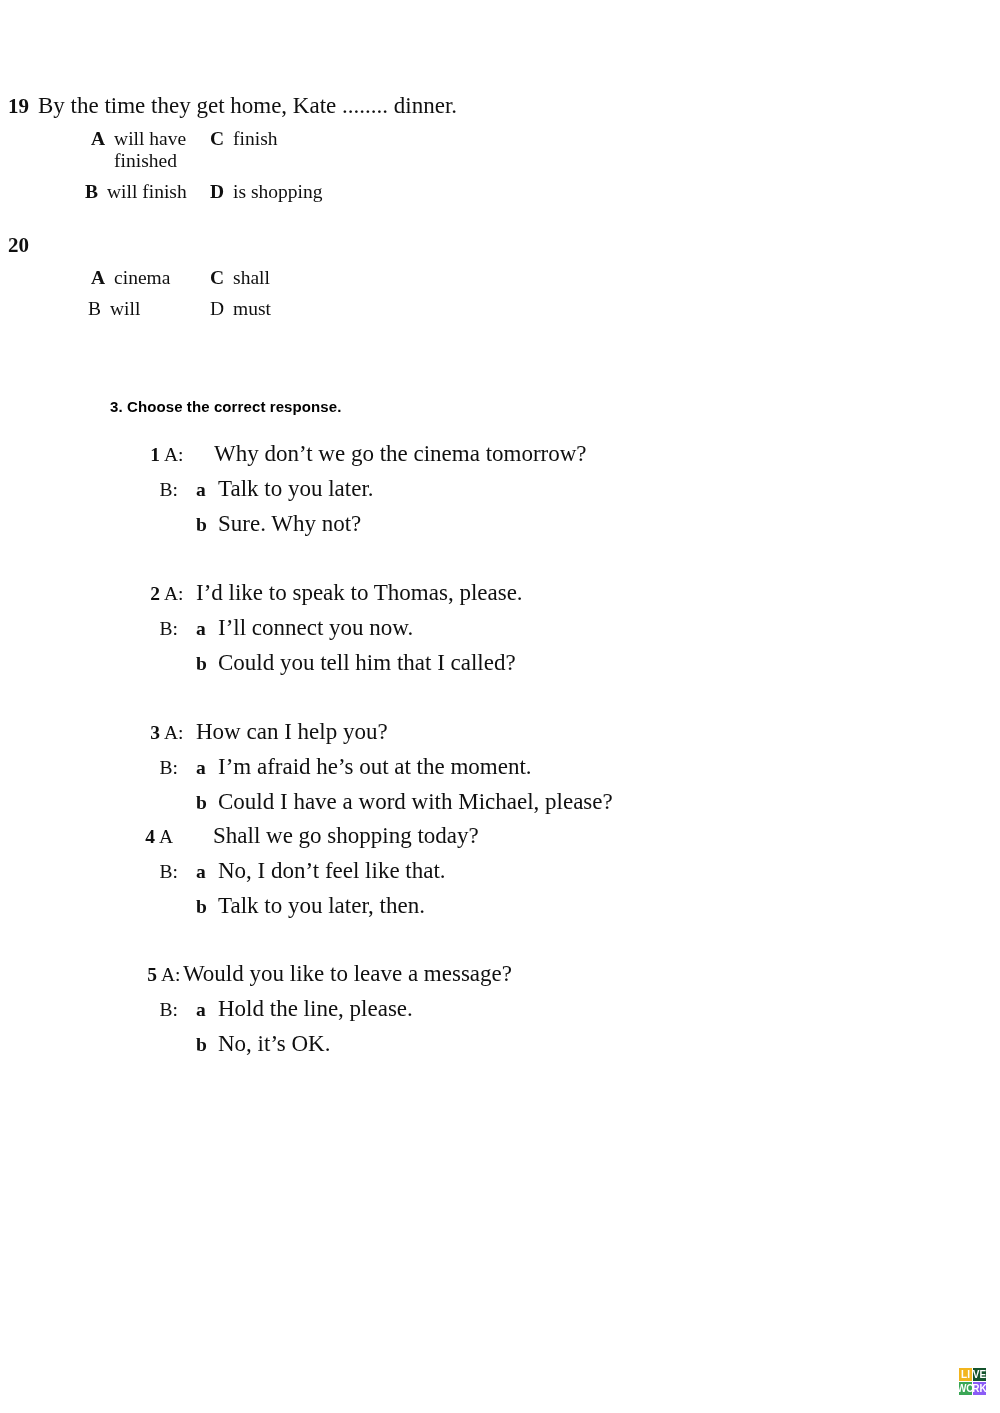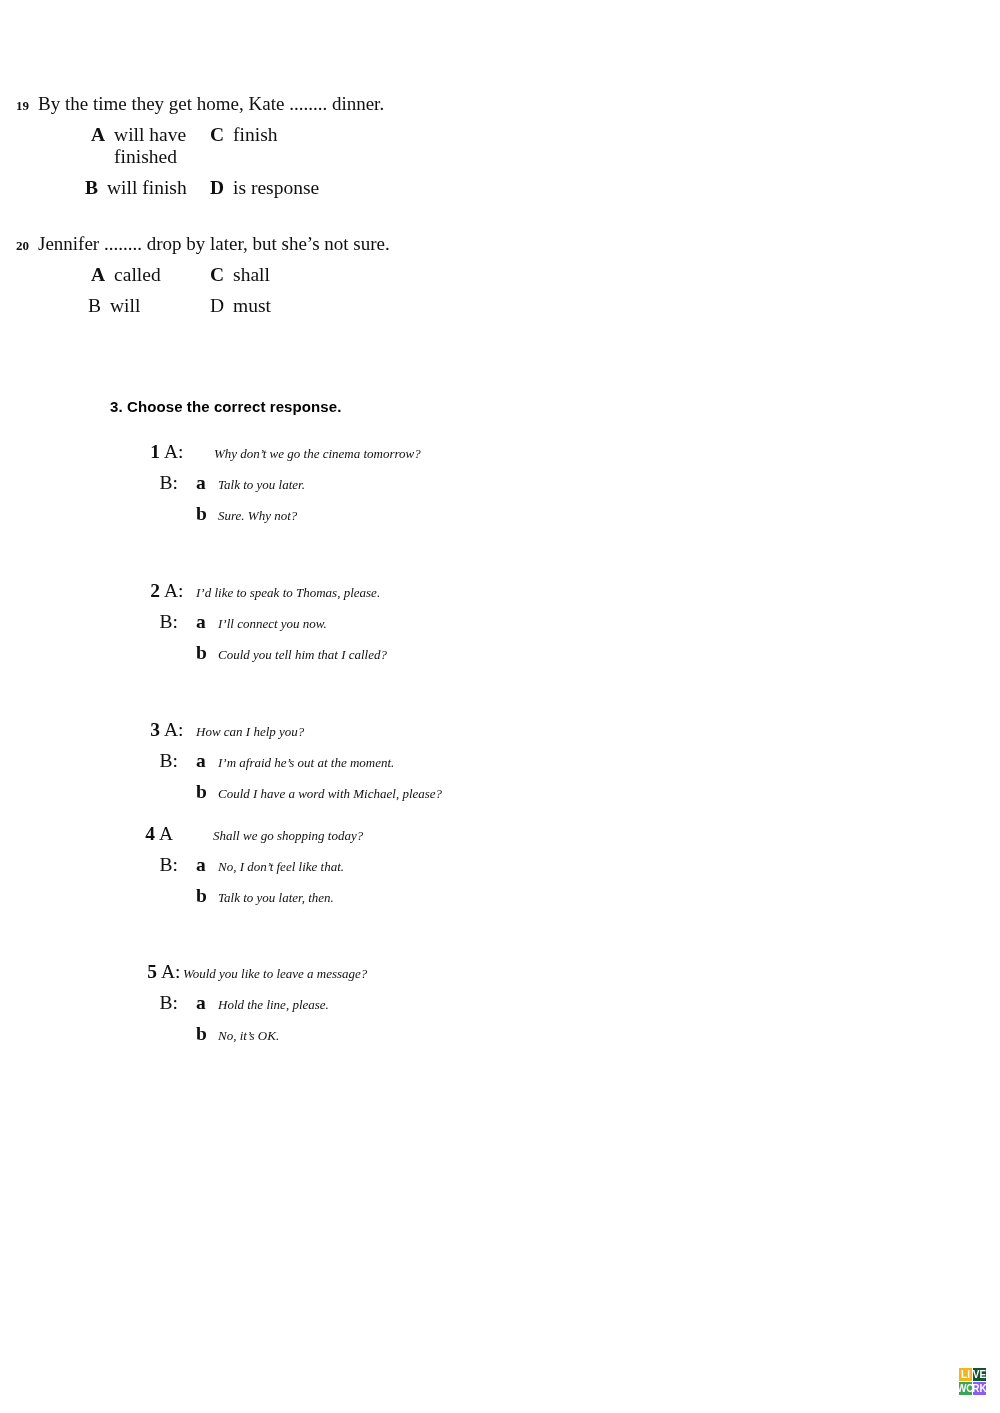--- a/index.html
+++ b/index.html
@@ -29,26 +29,26 @@
     width: 1000px;
   }
   .mcq-row {
     display: flex;
     align-items: baseline;
   }
   .mcq-num {
     width: 38px;
     text-align: right;
     font-weight: bold;
-    font-size: 13px;
+    font-size: 21px;
     padding-right: 9px;
     box-sizing: border-box;
   }
   .mcq-stem {
-    font-size: 19px;
+    font-size: 23px;
   }
   .mcq-options {
     display: flex;
     margin-top: 9px;
   }
   .opt {
     display: flex;
     align-items: baseline;
     font-size: 19.5px;
   }
@@ -102,22 +102,21 @@
     text-align: right;
     padding-right: 18px;
     font-weight: normal;
   }
   .d-opt-letter {
     font-weight: bold;
     width: 22px;
     display: inline-block;
   }
   .d-text {
-    font-size: 13px;
-    font-style: italic;
+    font-size: 23px;
   }
   .d-a-row { margin-bottom: 0; }
   .d-b-row { margin-top: 9px; }
   .d-b2-row { margin-top: 9px; }
 
   
   .footer-logo {
     position: absolute;
     right: 8px;
     bottom: 18px;
@@ -173,34 +172,33 @@
         <span>finish</span>
       </div>
     </div>
     <div class="mcq-options">
       <div class="opt opt-col-1" style="padding-left:85px;">
         <span class="opt-letter">B</span>
         <span>will finish</span>
       </div>
       <div class="opt opt-col-2">
         <span class="opt-letter">D</span>
-        <span>is response</span>
+        <span>is shopping</span>
       </div>
     </div>
   </div>
 
   <div class="mcq" style="top:233px;">
     <div class="mcq-row">
       <div class="mcq-num">20</div>
-      <div class="mcq-stem">Jennifer ........ drop by later, but she’s not sure.</div>
     </div>
     <div class="mcq-options">
       <div class="opt opt-col-1">
         <span class="opt-letter">A</span>
-        <span>called</span>
+        <span>cinema</span>
       </div>
       <div class="opt opt-col-2">
         <span class="opt-letter">C</span>
         <span>shall</span>
       </div>
     </div>
     <div class="mcq-options">
       <div class="opt opt-col-1" style="padding-left:88px;">
         <span class="opt-letter plain">B</span>
         <span>will</span>

